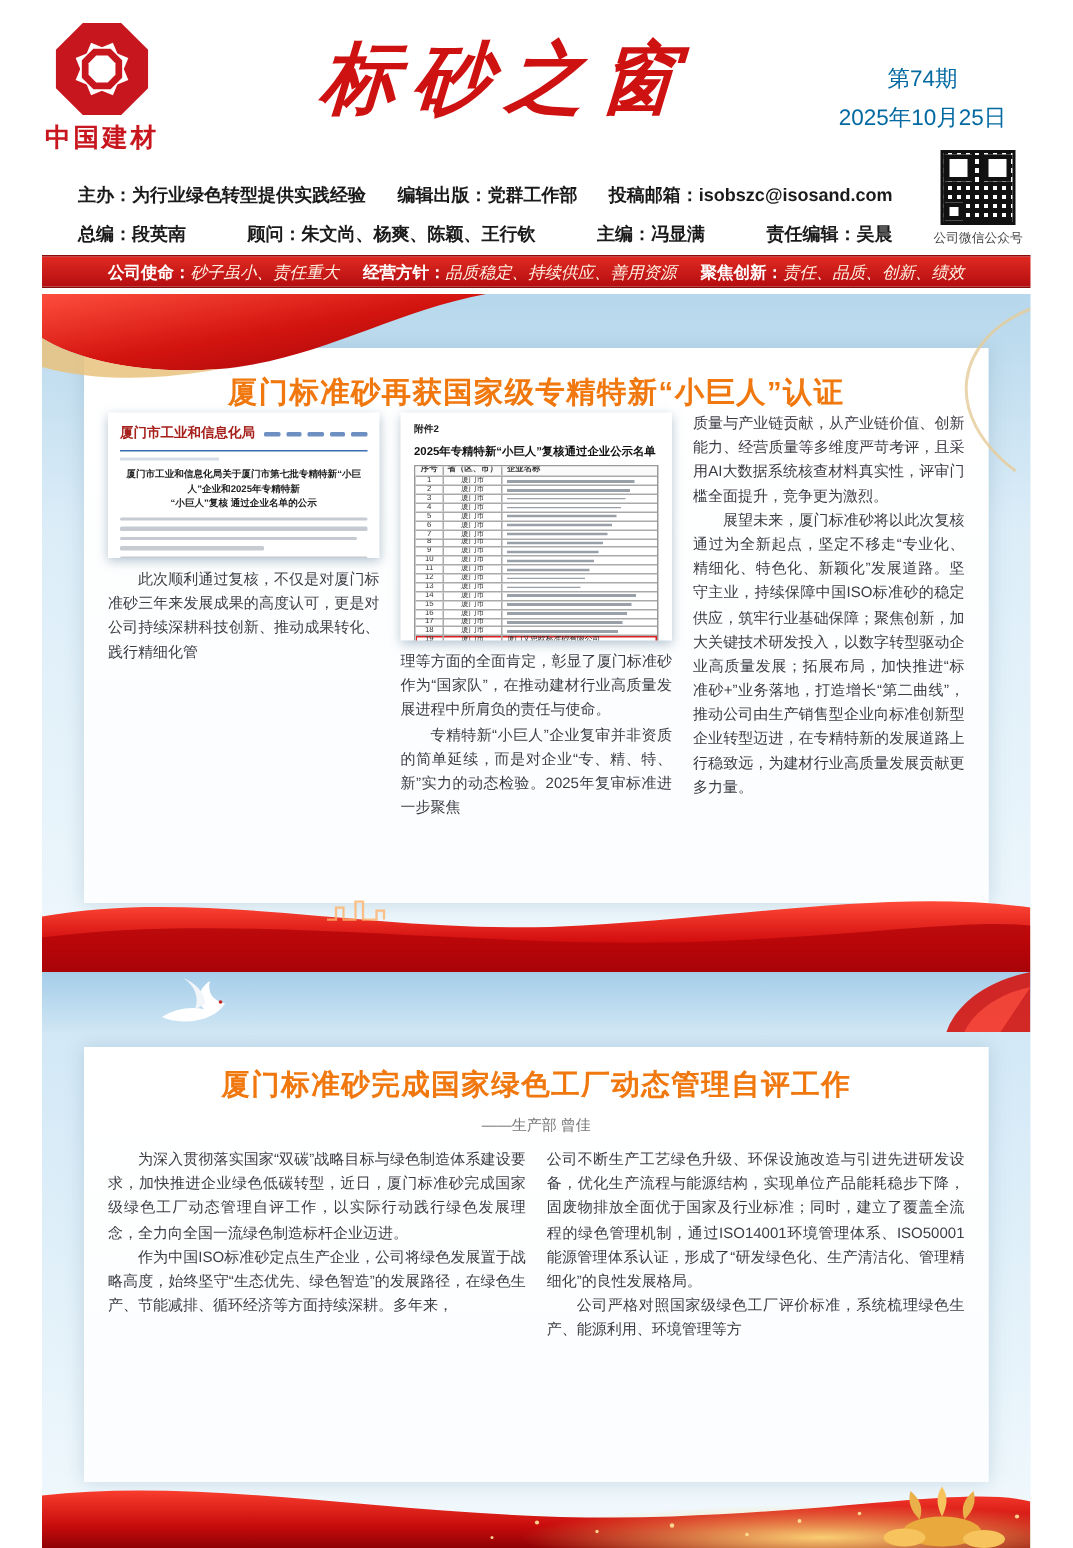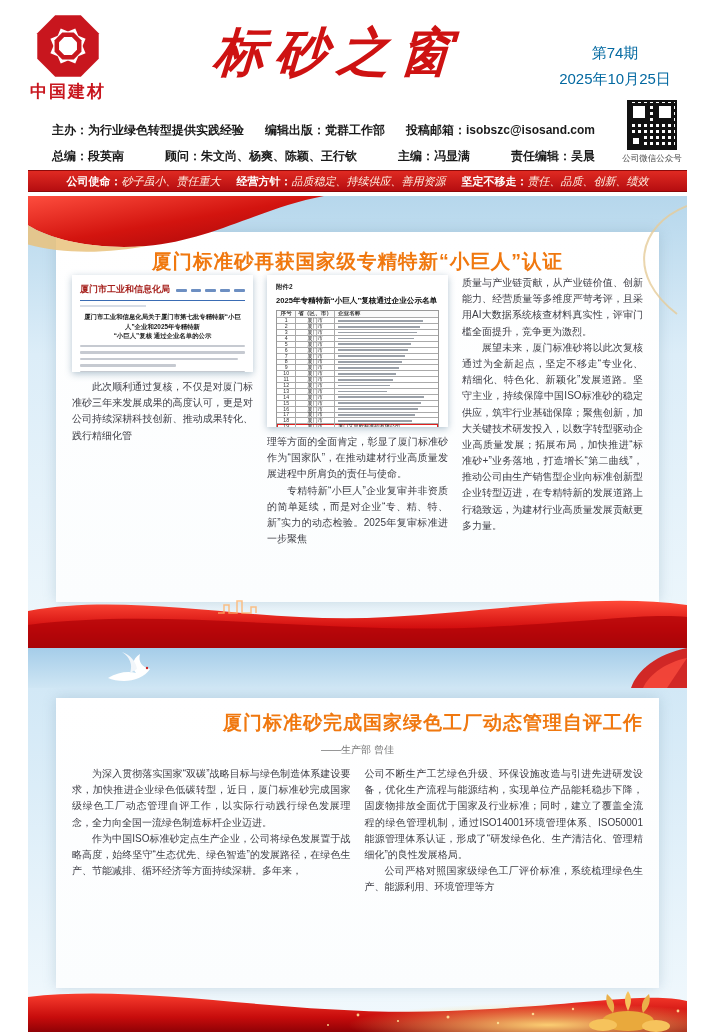--- a/index.html
+++ b/index.html
@@ -42,21 +42,21 @@
   .divider { position:relative; margin:0 28px; height:40px; background:linear-gradient(180deg,#a5cde9,#cfe6f4); overflow:hidden; }
   .sec2 { height:344px; background:linear-gradient(180deg,#d2e8f6,#f2f9fd); }
 
   .card { position:absolute; left:28px; right:28px; background:linear-gradient(180deg,#ffffff,#fbfdfe);
       box-shadow:0 0 12px rgba(110,145,170,.3); padding:10px 16px 6px; z-index:1; overflow:hidden; }
   .card1 { top:36px; bottom:46px; }
   .card2 { top:10px; bottom:44px; }
 
   .headline { text-align:center; font-weight:bold; color:#f0780f; letter-spacing:1px; }
   .card1 .headline { font-size:19.5px; margin-top:6px; }
-  .card2 .headline { font-size:19px; margin-top:2px;text-align:right; }
+  .card2 .headline { font-size:19px; margin-top:2px; }
   .byline { text-align:center; font-size:10px; color:#777; margin:7px 0 9px; }
 
   .cols { display:flex; gap:14px; }
   .col { flex:1 1 0; font-size:10px; line-height:1.62; color:#3c3c44; text-align:justify; }
   .col p { margin:0; }
   .col p.ind { text-indent:2em; }
 
   
   .gov-shot { background:#fff; box-shadow:0 2px 7px rgba(70,110,140,.4); padding:7px 8px; height:97px;
       overflow:hidden; margin-bottom:7px; }
@@ -135,21 +135,21 @@
         <span>顾问：朱文尚、杨爽、陈颖、王行钦</span>
         <span>主编：冯显满</span>
         <span>责任编辑：吴晨</span>
       </div>
     </div>
   </div>
 
   <div class="value-bar">
     <span><span class="vb-label">公司使命：</span><span class="vb-text">砂子虽小、责任重大</span></span>
     <span><span class="vb-label">经营方针：</span><span class="vb-text">品质稳定、持续供应、善用资源</span></span>
-    <span><span class="vb-label">坚定不移走：</span><span class="vb-text">责任、品质、创新、绩效</span></span>
+    <span><span class="vb-label">聚焦创新：</span><span class="vb-text">责任、品质、创新、绩效</span></span>
   </div>
 
   <div class="sec sec1">
     <svg class="ribbon-tl" width="310" height="66" viewBox="0 0 310 66">
       <defs>
         <linearGradient id="rg1" x1="0" y1="0" x2="1" y2="1">
           <stop offset="0" stop-color="#ff5040"></stop>
             <stop offset=".5" stop-color="#d3140f"></stop>
             <stop offset="1" stop-color="#9d0408"></stop>
         </linearGradient>

